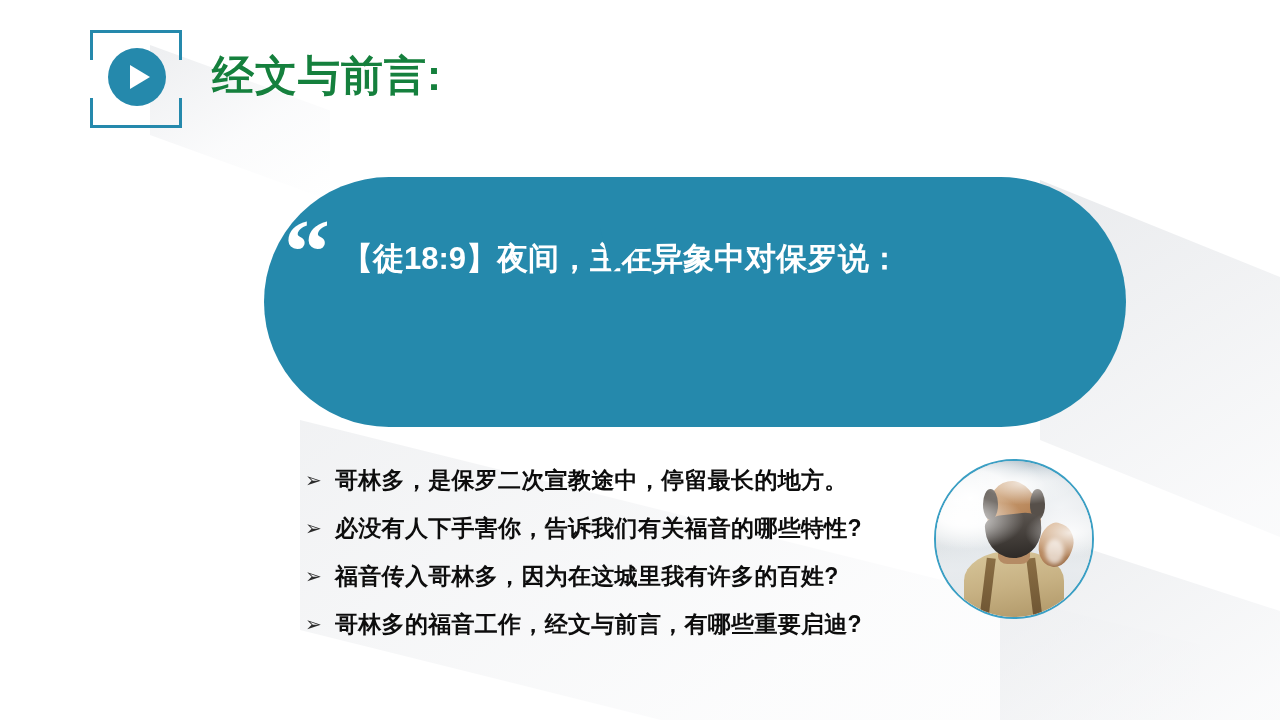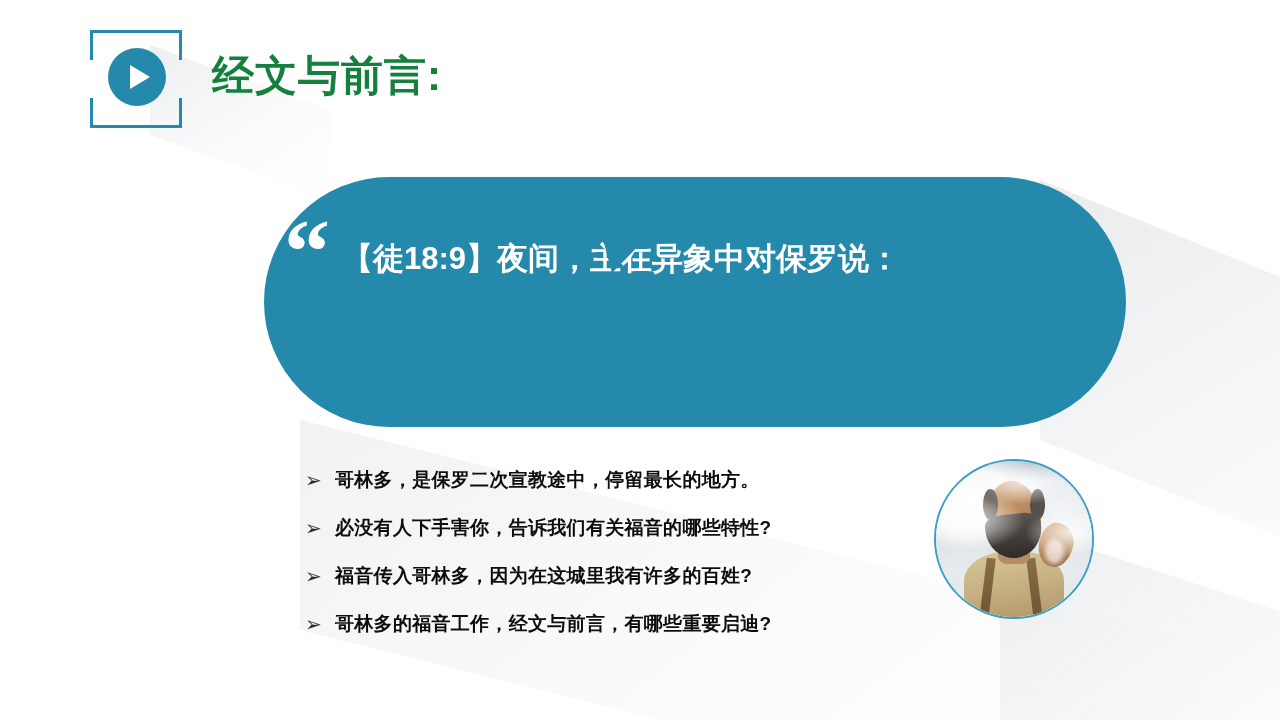--- a/index.html
+++ b/index.html
@@ -200,21 +200,21 @@
   .bullet-marker {
     flex: 0 0 auto;
     width: 30px;
     font-size: 20px;
     color: #2b2b2b;
     line-height: 28px;
     font-family: "DejaVu Sans", sans-serif;
   }
   .bullet-text {
     flex: 1 1 auto;
-    font-size: 19px;
+    font-size: 23px;
     font-weight: bold;
     color: #0d0d0d;
     line-height: 28px;
     letter-spacing: .3px;
     white-space: nowrap;
   }
 
   
   .portrait {
     position: absolute;

